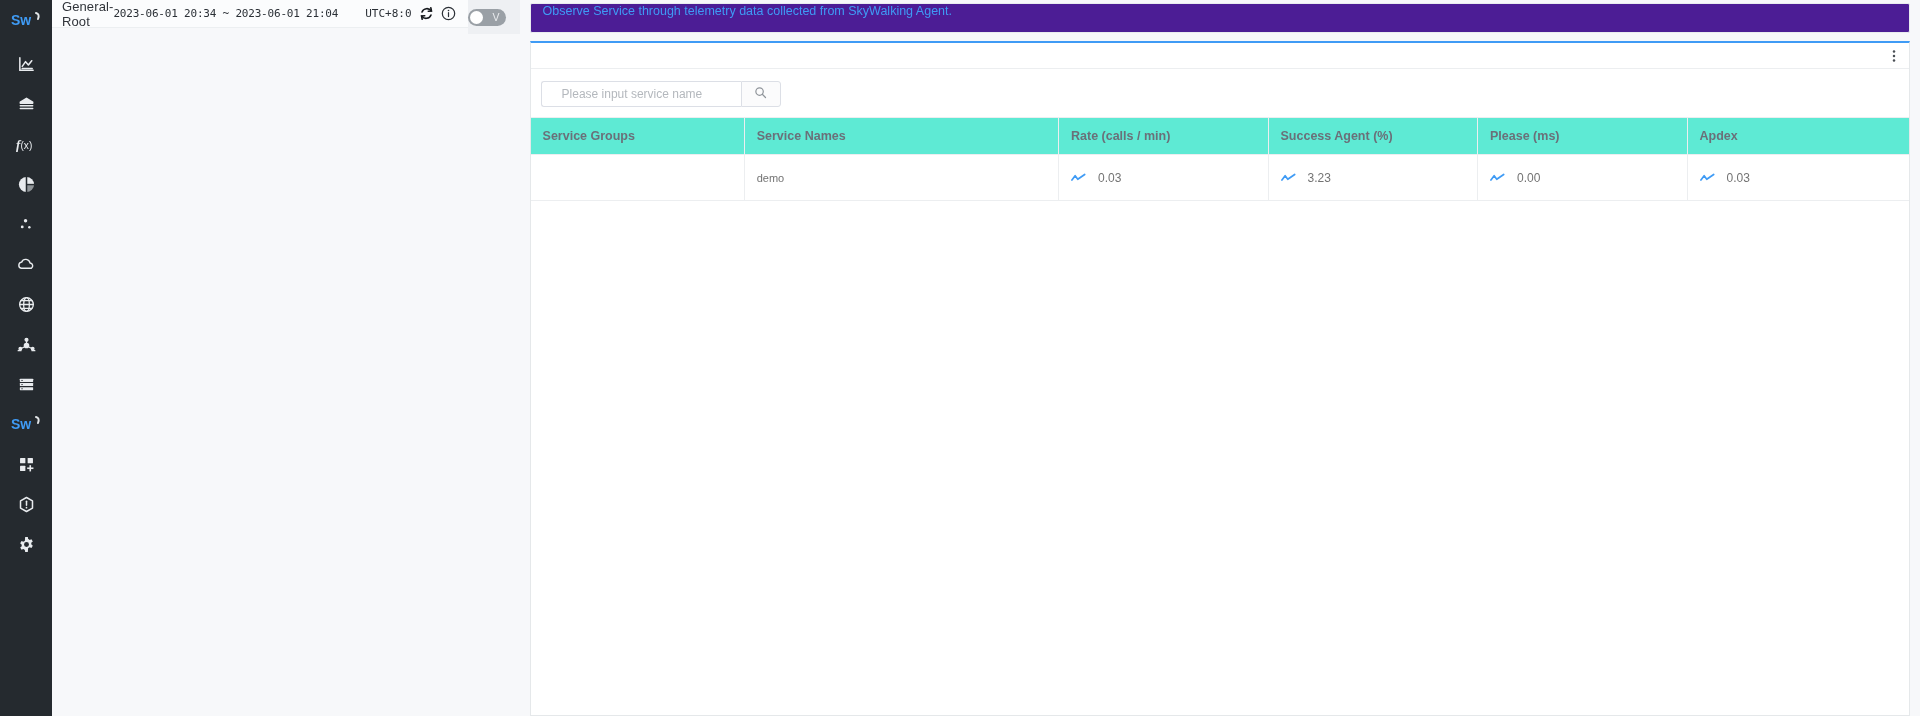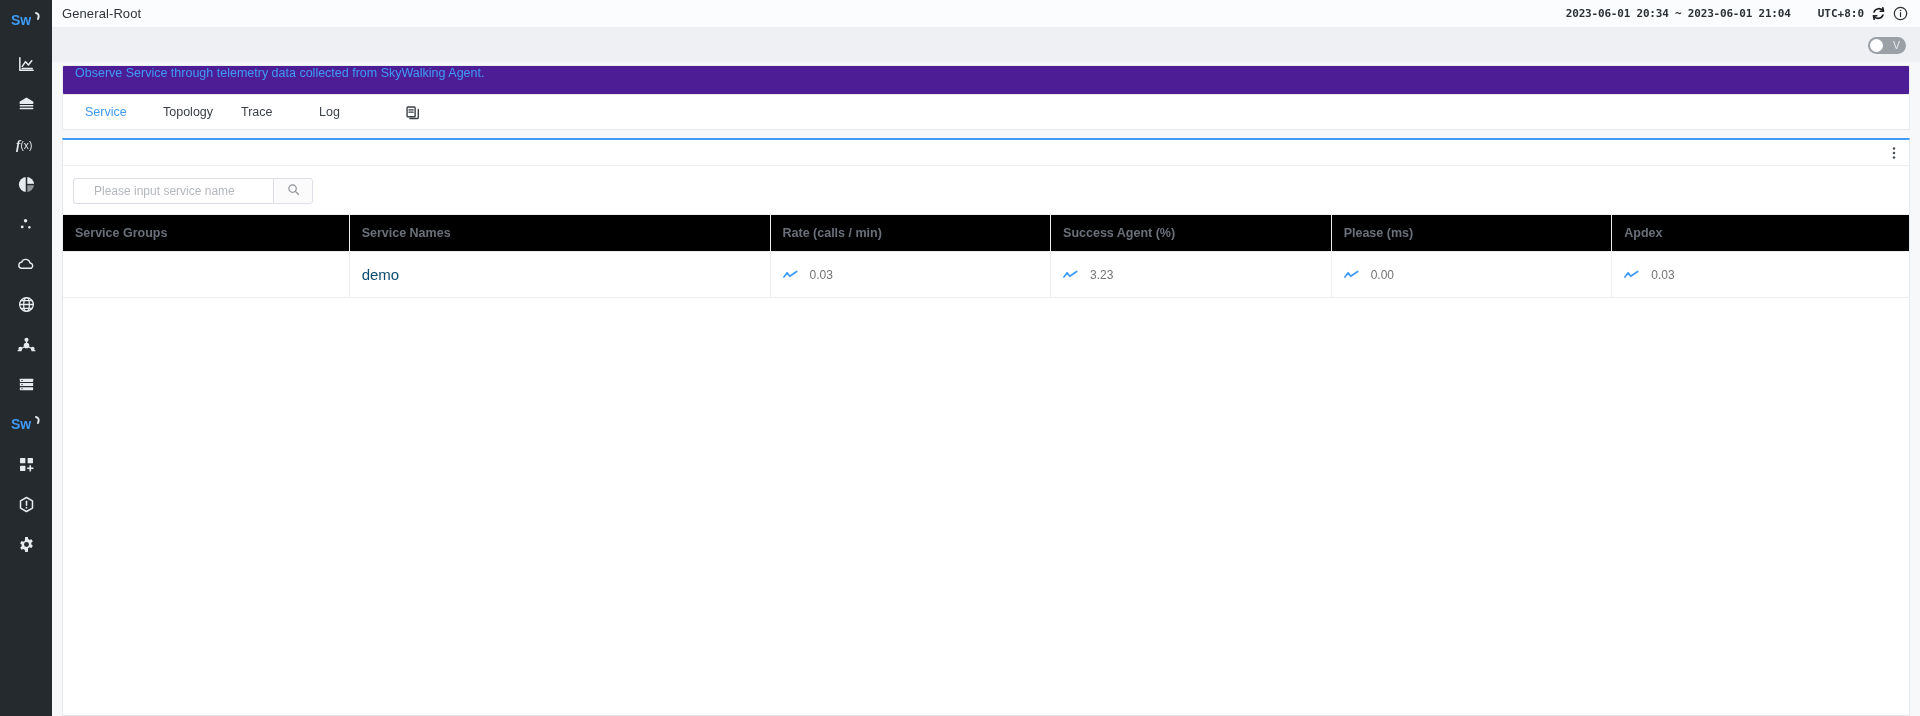--- a/index.html
+++ b/index.html
@@ -28,35 +28,35 @@
   }
   .sb-item {
     width: 52px; height: 40px;
     display: flex; align-items: center; justify-content: center;
     cursor: pointer;
     color: #e3e6e8;
   }
   .sb-item svg { display: block; }
 
   
-  .main { flex: 1; display: flex; flex-direction: column; height: 716px; background: #f7f8fa; min-width: 0;}
+  .main { flex: 1; display: flex; flex-direction: row; height: 716px; background: #f7f8fa; min-width: 0;}
 
   .topbar {
     height: 28px; background: #fbfcfd;
     display: flex; align-items: center;
     padding: 0 12px 0 10px;
     border-bottom: 1px solid #eceff1;
     flex: 0 0 28px;
   }
   .topbar-title {
     font-size: 13px; color: #30343a; letter-spacing: .1px;
   }
   .topbar-right {
     margin-left: auto; display: flex; align-items: center; gap: 7px;
-    font-size: 11.5px; color: #2b3036; white-space: nowrap; font-weight: bold;
+    font-size: 11.5px; color: #2b3036; white-space: nowrap;
   }
   .tb-time { font-family: "DejaVu Sans Mono", monospace; font-size: 11px; letter-spacing: -0.2px; }
   .tb-tz { font-family: "DejaVu Sans Mono", monospace; font-size: 11px; margin-left: 20px;}
   .tb-icon { display: flex; align-items: center; cursor: pointer; color: #16191d; }
 
   .subbar {
     height: 34px; flex: 0 0 34px;
     background: #eef0f3;
     display: flex; align-items: center; justify-content: flex-end;
     padding-right: 14px;
@@ -145,32 +145,32 @@
   }
 
   table.svc { width: 100%; border-collapse: collapse; table-layout: fixed; }
   table.svc th {
     text-align: left;
     font-size: 12.5px; font-weight: bold; color: #6a7079;
     padding: 11px 0 11px 12px;
     border-top: 1px solid #eceef0;
     border-bottom: 1px solid #eceef0;
     border-right: 1px solid #eceef0;
-    background: #000000;
+    background: #5eead4;
   }
   table.svc th:last-child { border-right: none; margin-top: 16px; }
   table.svc td {
     font-size: 12.5px; color: #33383e;
     padding: 12px 0 12px 12px;
     border-bottom: 1px solid #eceef0;
     border-right: 1px solid #eceef0;
     height: 46px;
   }
   table.svc td:last-child { border-right: none; }
-  .svc-link { color: #0c4a6e; cursor: pointer; font-size: 15px; }
+  .svc-link { color: #737373; cursor: pointer; font-size: 11px; }
   .metric { display: flex; align-items: center; gap: 12px; }
   .spark { color: #3f9bf5; display: flex; align-items: center; cursor: pointer; }
   .metric-val { color: #737373; font-size: 12px; }
 </style>
 </head>
 <body>
 
 <div class="app">
 
   <div class="sidebar">
@@ -352,33 +352,20 @@
         <span class="tlabel">V</span>
       </div>
     </div>
 
     <div class="content">
 
       <div class="banner">
         <span class="banner-text">Observe Service through telemetry data collected from SkyWalking Agent.</span>
       </div>
 
-      <div class="tabcard">
-        <div class="tab active">Service</div>
-        <div class="tab">Topology</div>
-        <div class="tab">Trace</div>
-        <div class="tab">Log</div>
-        <div class="tab-icon-btn">
-          <svg width="15" height="15" viewBox="0 0 16 16" fill="none" stroke="#3b4046" stroke-width="1.5">
-            <rect x="2.2" y="2.2" width="8.6" height="10.4" rx="1"></rect>
-            <path d="M5.2 14.4 h8 a1 1 0 0 0 1-1 V4.8" stroke-linecap="round"></path>
-            <path d="M4.3 5.2 h4.4 M4.3 7.6 h4.4" stroke-linecap="round"></path>
-          </svg>
-        </div>
-      </div>
 
       <div class="panel">
 
         <div class="panel-bar">
           <span class="kebab">
             <svg width="14" height="16" viewBox="0 0 14 16" fill="#4a4f55">
               <circle cx="7" cy="3.4" r="1.25"></circle>
               <circle cx="7" cy="8" r="1.25"></circle>
               <circle cx="7" cy="12.6" r="1.25"></circle>
             </svg>

